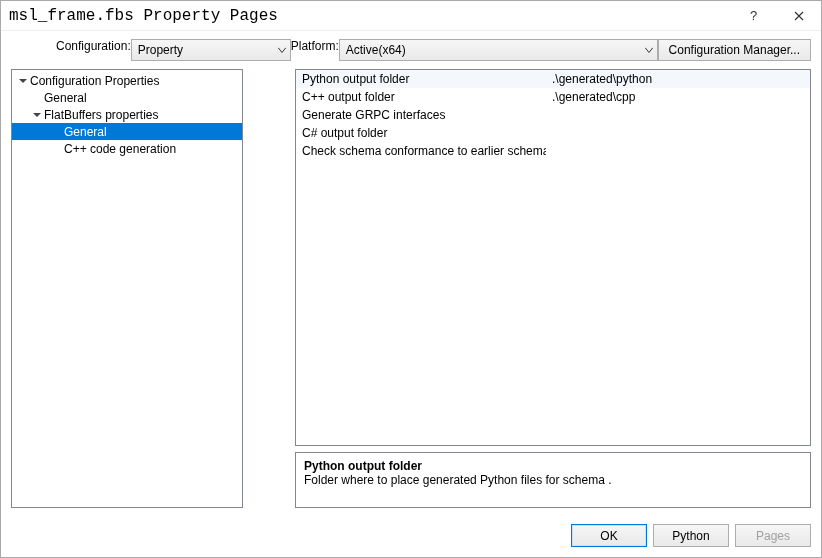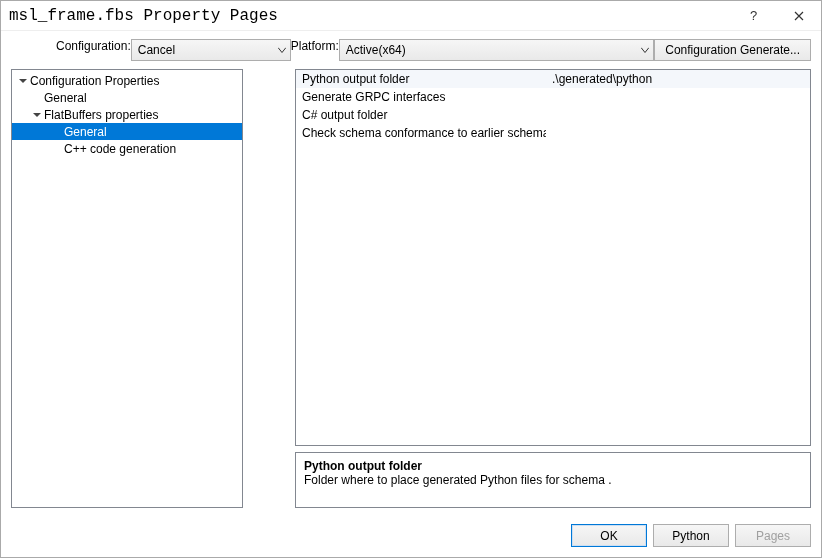--- a/index.html
+++ b/index.html
@@ -138,38 +138,38 @@
     <div class="tbtn">
       <svg width="10" height="10" viewBox="0 0 10 10">
           <path d="M1 1 L9 9 M9 1 L1 9" stroke="#333" stroke-width="1.2"></path>
         </svg>
     </div>
   </div>
 
   <div class="topbar">
     <label>Configuration:</label>
     <div class="combo" style="width:160px">
-      <span>Cancel</span>
+      <span>Property</span>
       <span class="chev">
         <svg width="8" height="6" viewBox="0 0 8 6">
             <path d="M0 0 L4 5 L8 0" fill="none" stroke="#333" stroke-width="1"></path>
           </svg>
       </span>
     </div>
     <label>Platform:</label>
     <div class="combo" style="flex:1">
       <span>Active(x64)</span>
       <span class="chev">
         <svg width="8" height="6" viewBox="0 0 8 6">
             <path d="M0 0 L4 5 L8 0" fill="none" stroke="#333" stroke-width="1"></path>
           </svg>
       </span>
     </div>
     <div class="cfgmgr">
-      <span>Configuration Generate...</span>
+      <span>Configuration Manager...</span>
     </div>
   </div>
 
   <div class="body">
 
     <div class="tree">
       <div class="tree-row">
         <span class="exp">
           <svg width="10" height="10" viewBox="0 0 10 10">
               <path d="M1 3 L5 7 L9 3" fill="#444" stroke="#444" stroke-width="0"></path>
@@ -202,20 +202,24 @@
           <colgroup>
               <col style="width:250px">
               <col>
             </colgroup>
           <tbody id="grid-body">
               <tr class="hl">
                 <td class="name">Python output folder</td>
                 <td>.\generated\python</td>
               </tr>
               <tr>
+                <td class="name">C++ output folder</td>
+                <td>.\generated\cpp</td>
+              </tr>
+              <tr>
                 <td class="name">Generate GRPC interfaces</td>
                 <td></td>
               </tr>
               <tr>
                 <td class="name">C# output folder</td>
                 <td></td>
               </tr>
               <tr>
                 <td class="name">Check schema conformance to earlier schema</td>
                 <td></td>

